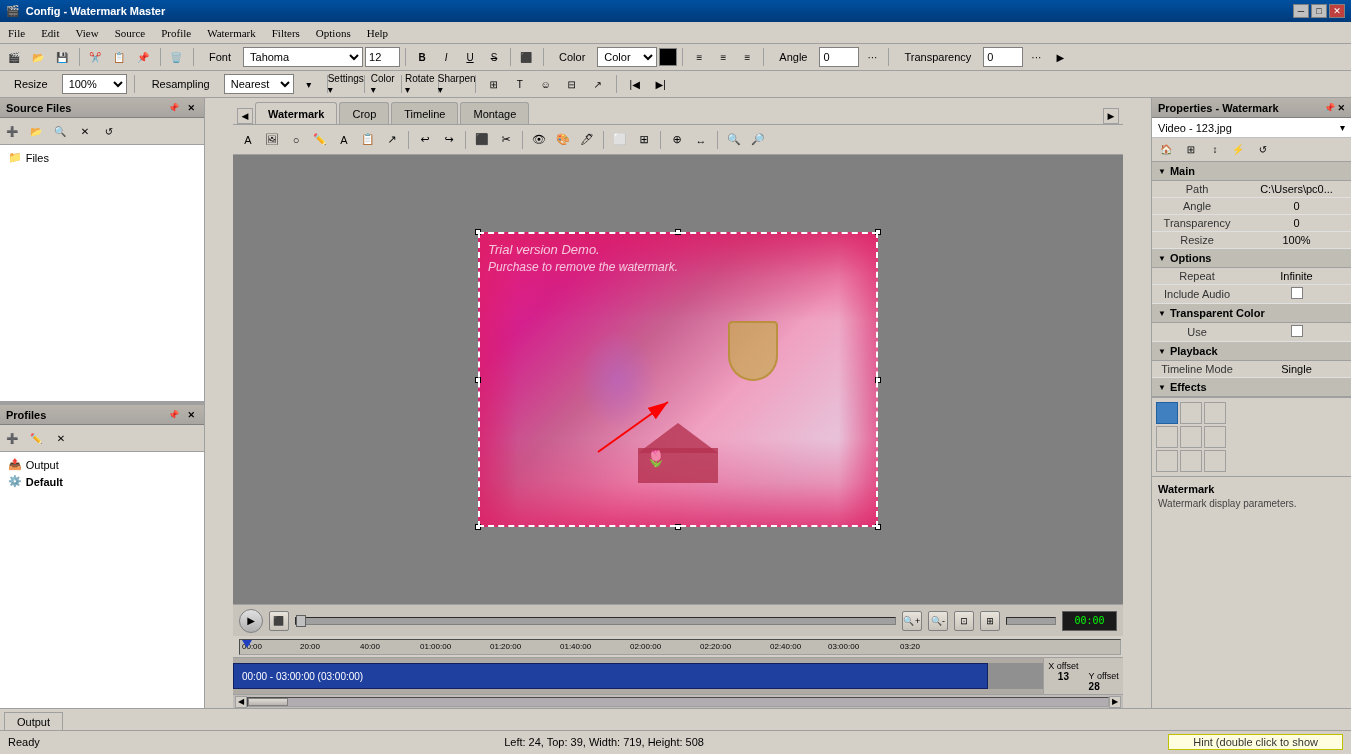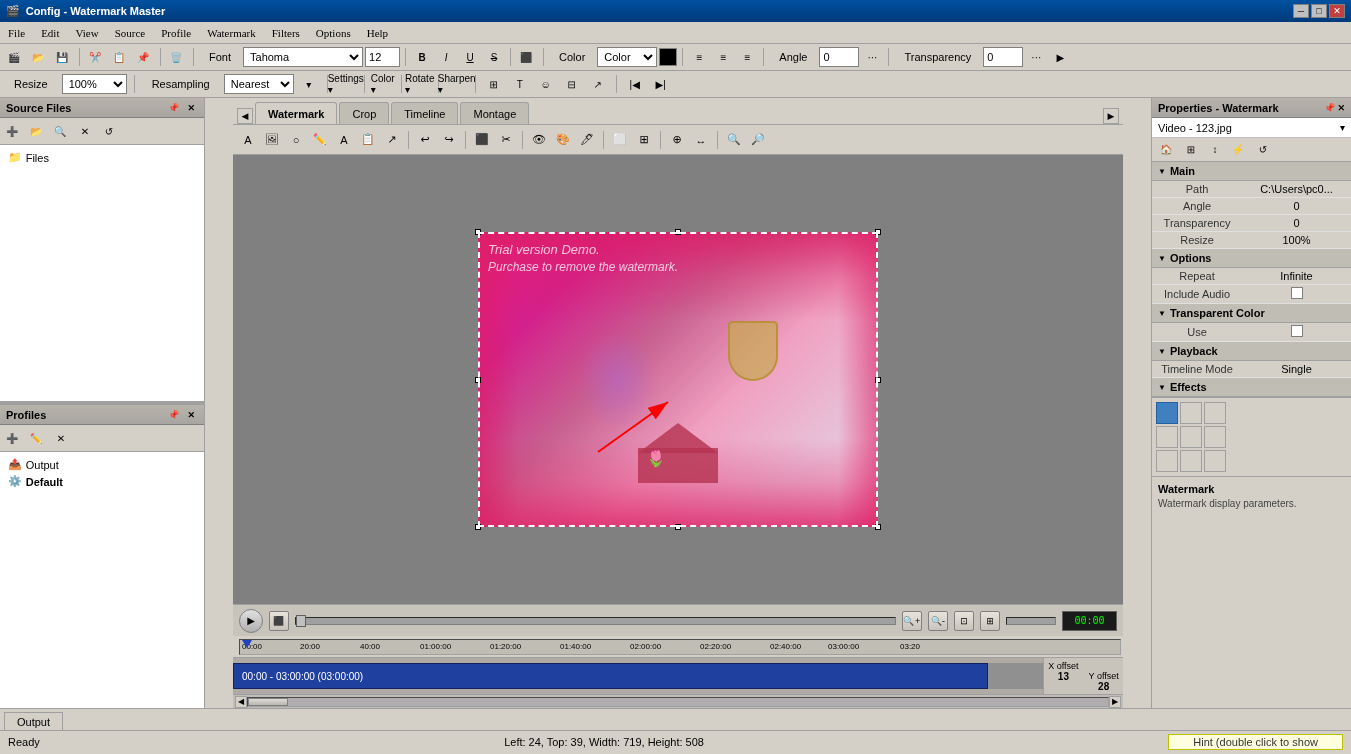--- a/index.html
+++ b/index.html
@@ -390,21 +390,21 @@
           <span>00:00 - 03:00:00 (03:00:00)</span>
         </div>
         <div style="width:55px;height:26px;background:#909090;"></div>
       </div>
       <div style="width:80px;display:flex;flex-direction:column;align-items:center;justify-content:center;background:#c8c4bc;border-left:1px solid #a0a0a0;padding:2px;">
         <div style="display:flex;gap:10px;">
           <div style="display:flex;flex-direction:column;align-items:center;">
             <span style="font-size:9px;">X offset</span>
             <span style="font-size:10px;font-weight:bold;">13</span>
           </div>
-          <div style="display:flex;flex-direction:column;align-items:center;margin-top:10px;">
+          <div style="display:flex;flex-direction:column;margin-top:10px;">
             <span style="font-size:9px;">Y offset</span>
             <span style="font-size:10px;font-weight:bold;">28</span>
           </div>
         </div>
       </div>
     </div>
 
     <div style="height:14px;background:#c0bcb8;border-top:1px solid #a0a0a0;display:flex;align-items:center;padding:0 2px;">
       <div style="width:12px;height:12px;background:#d4d0c8;border:1px solid #a0a0a0;display:flex;align-items:center;justify-content:center;cursor:pointer;font-size:8px;">◀</div>
       <div style="flex:1;height:10px;background:#b0acb0;border:1px inset #a0a0a0;position:relative;">

